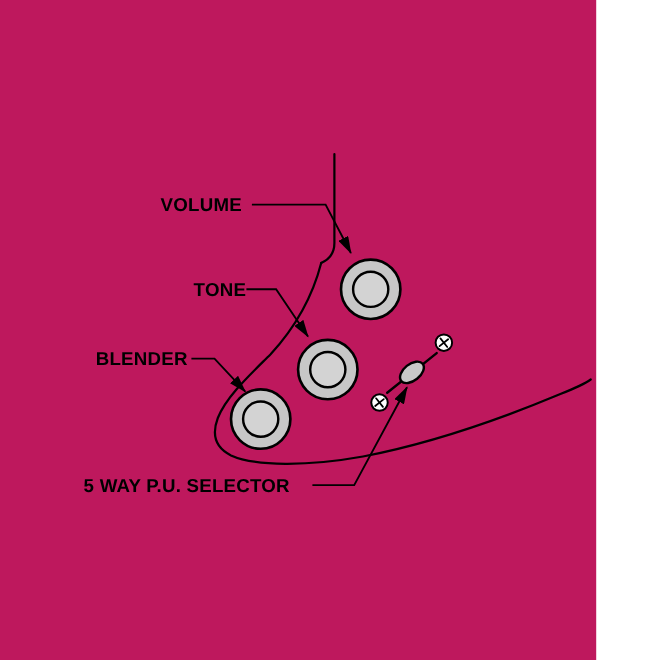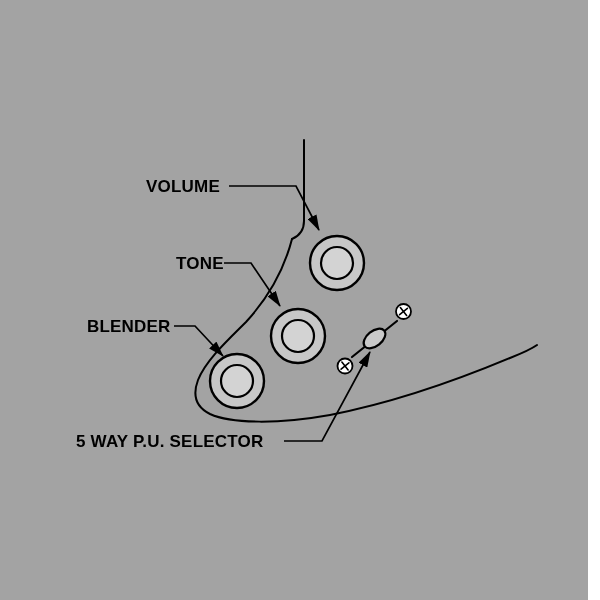--- a/index.html
+++ b/index.html
@@ -3,22 +3,22 @@
 <meta charset="utf-8">
 <style>
   html,body{
     margin:0;padding:0;
     width:600px;height:600px;
     background:#ffffff;
     font-family:"Liberation Sans", sans-serif;
   }
   .canvas{
     position:relative;
-    width:588px;height:600px;
-    background:#a3a3a3;
+    width:542px;height:600px;
+    background:#be185d;
     overflow:hidden;
   }
   svg{display:block;}
   .outline{fill:none;stroke:#000;stroke-width:2;stroke-linecap:round;}
   .leader{fill:none;stroke:#000;stroke-width:1.7;}
   .label{
     font-family:"Liberation Sans", sans-serif;
     font-weight:700;
     font-size:17px;
     fill:#000;

